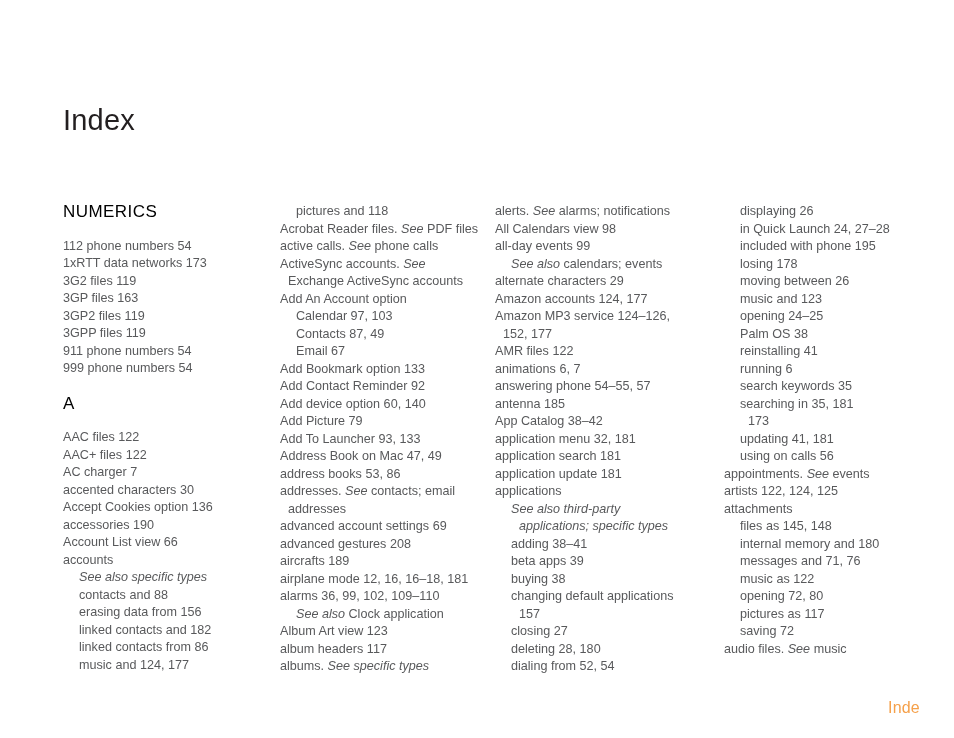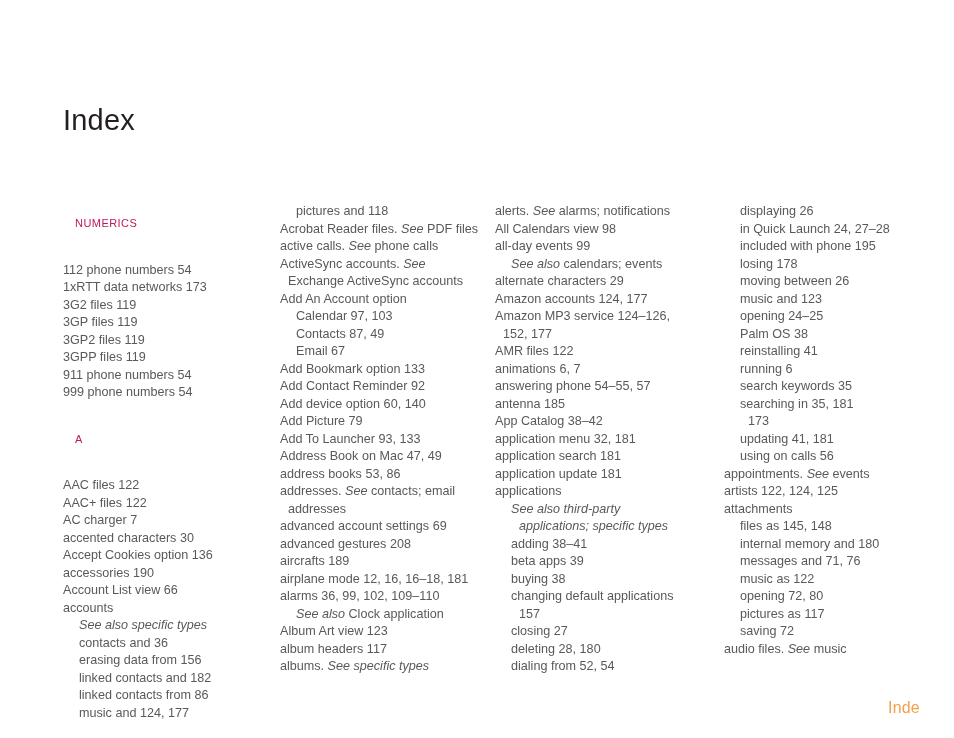--- a/index.html
+++ b/index.html
@@ -42,25 +42,25 @@
   .col {
     width: 215px;
     flex: 0 0 215px;
   }
   .col-1 { width: 217px; flex: 0 0 217px; }
   .col-2 { width: 215px; flex: 0 0 215px; }
   .col-3 { width: 229px; flex: 0 0 229px; }
   .col-4 { width: 201px; flex: 0 0 201px; }
 
   .section-head {
-    font-size: 11px;
-    color: #be185d;
+    font-size: 17px;
+    color: #000000;
     letter-spacing: 0.45px;
     line-height: 17.5px;
-    margin: 12px;
+    margin: 0;
     padding: 0;
   }
   .gap-after-head { height: 17px; }
   .gap-before-head { height: 17px; }
 
   .entry {
     font-size: 12.6px;
     color: #58595b;
     line-height: 17.5px;
     white-space: nowrap;
@@ -91,38 +91,38 @@
 
   <div class="page-title">Index</div>
 
   <div class="columns">
     <div class="col col-1">
         <div class="section-head">NUMERICS</div>
         <div class="gap-after-head"></div>
         <div class="entry lvl1">112 phone numbers 54</div>
         <div class="entry lvl1">1xRTT data networks 173</div>
         <div class="entry lvl1">3G2 files 119</div>
-        <div class="entry lvl1">3GP files 119</div>
+        <div class="entry lvl1">3GP files 163</div>
         <div class="entry lvl1">3GP2 files 119</div>
         <div class="entry lvl1">3GPP files 119</div>
         <div class="entry lvl1">911 phone numbers 54</div>
         <div class="entry lvl1">999 phone numbers 54</div>
         <div class="gap-before-head"></div>
         <div class="section-head">A</div>
         <div class="gap-after-head"></div>
         <div class="entry lvl1">AAC files 122</div>
         <div class="entry lvl1">AAC+ files 122</div>
         <div class="entry lvl1">AC charger 7</div>
         <div class="entry lvl1">accented characters 30</div>
         <div class="entry lvl1">Accept Cookies option 136</div>
         <div class="entry lvl1">accessories 190</div>
         <div class="entry lvl1">Account List view 66</div>
         <div class="entry lvl1">accounts</div>
         <div class="entry lvl2"><span class="ital">See also specific types</span></div>
-        <div class="entry lvl2">contacts and 36</div>
+        <div class="entry lvl2">contacts and 88</div>
         <div class="entry lvl2">erasing data from 156</div>
         <div class="entry lvl2">linked contacts and 182</div>
         <div class="entry lvl2">linked contacts from 86</div>
         <div class="entry lvl2">music and 124, 177</div>
       </div>
     <div class="col col-2">
         <div class="entry lvl2">pictures and 118</div>
         <div class="entry lvl1"><span>Acrobat Reader files. </span><span class="ital">See</span><span> PDF files</span></div>
         <div class="entry lvl1"><span>active calls. </span><span class="ital">See</span><span> phone calls</span></div>
         <div class="entry lvl1"><span>ActiveSync accounts. </span><span class="ital">See</span></div>

